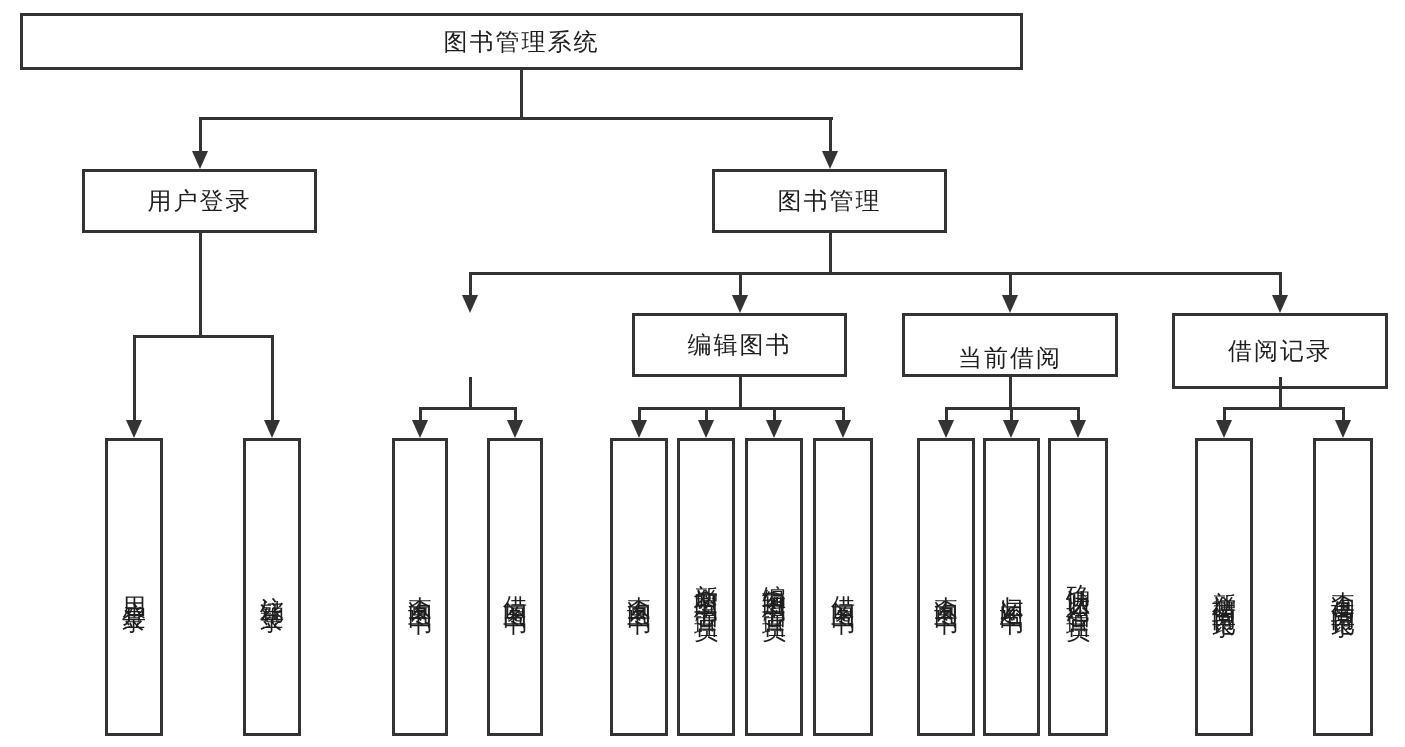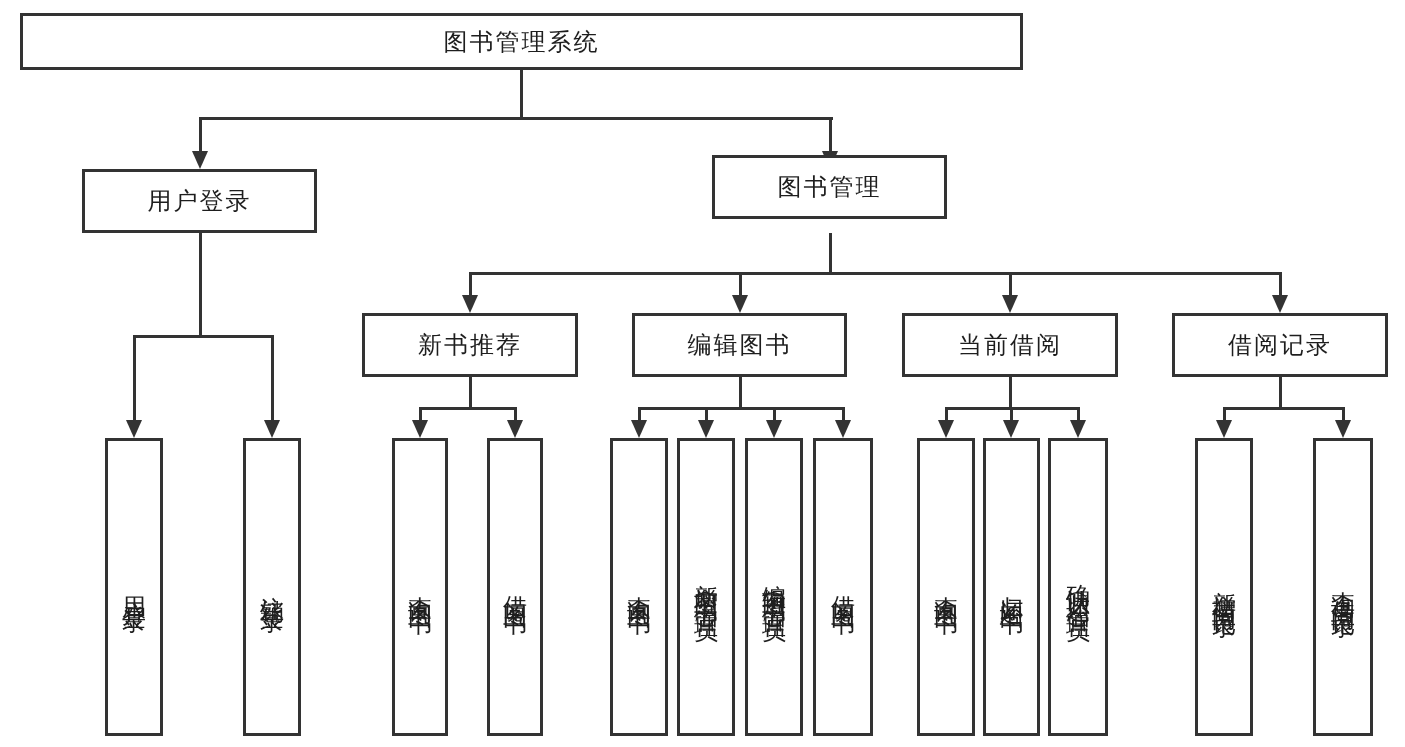--- a/index.html
+++ b/index.html
@@ -65,21 +65,21 @@
   <div class="line" style="left:520px;top:70px;width:3px;height:49px;"></div>
   <div class="line" style="left:199px;top:117px;width:634px;height:3px;"></div>
   <div class="line" style="left:199px;top:117px;width:3px;height:37px;"></div>
   <div class="arrow" style="left:192px;top:151px;"></div>
   <div class="line" style="left:829px;top:117px;width:3px;height:37px;"></div>
   <div class="arrow" style="left:822px;top:151px;"></div>
 
   <div class="node" style="left:82px;top:169px;width:235px;height:64px;">
     <span class="lbl">用户登录</span>
   </div>
-  <div class="node" style="left:712px;top:155px;width:235px;height:64px;">
+  <div class="node" style="left:712px;top:169px;width:235px;height:64px;">
     <span class="lbl">图书管理</span>
   </div>
 
   <div class="line" style="left:199px;top:233px;width:3px;height:105px;"></div>
   <div class="line" style="left:133px;top:335px;width:141px;height:3px;"></div>
   <div class="line" style="left:133px;top:335px;width:3px;height:87px;"></div>
   <div class="arrow" style="left:126px;top:420px;"></div>
   <div class="line" style="left:271px;top:335px;width:3px;height:87px;"></div>
   <div class="arrow" style="left:264px;top:420px;"></div>
 
@@ -87,30 +87,27 @@
   <div class="line" style="left:469px;top:272px;width:813px;height:3px;"></div>
   <div class="line" style="left:469px;top:272px;width:3px;height:26px;"></div>
   <div class="arrow" style="left:462px;top:295px;"></div>
   <div class="line" style="left:739px;top:272px;width:3px;height:26px;"></div>
   <div class="arrow" style="left:732px;top:295px;"></div>
   <div class="line" style="left:1009px;top:272px;width:3px;height:26px;"></div>
   <div class="arrow" style="left:1002px;top:295px;"></div>
   <div class="line" style="left:1279px;top:272px;width:3px;height:26px;"></div>
   <div class="arrow" style="left:1272px;top:295px;"></div>
 
-  <div class="node" style="left:362px;top:313px;width:216px;height:64px;">
-    <span class="lbl">新书推荐</span>
-  </div>
   <div class="node" style="left:632px;top:313px;width:215px;height:64px;">
     <span class="lbl">编辑图书</span>
   </div>
-  <div class="node" style="left:902px;top:313px;width:216px;height:64px;">
+  <div class="node" style="left:902px;top:313px;width:216px;height:64px;align-items:flex-end;">
     <span class="lbl">当前借阅</span>
   </div>
-  <div class="node" style="left:1172px;top:313px;width:216px;height:64px;">
+  <div class="node" style="left:1172px;top:313px;width:216px;height:76px;">
     <span class="lbl">借阅记录</span>
   </div>
 
   <div class="line" style="left:469px;top:377px;width:3px;height:33px;"></div>
   <div class="line" style="left:419px;top:407px;width:98px;height:3px;"></div>
   <div class="line" style="left:419px;top:407px;width:3px;height:16px;"></div>
   <div class="arrow" style="left:412px;top:420px;"></div>
   <div class="line" style="left:514px;top:407px;width:3px;height:16px;"></div>
   <div class="arrow" style="left:507px;top:420px;"></div>
 

